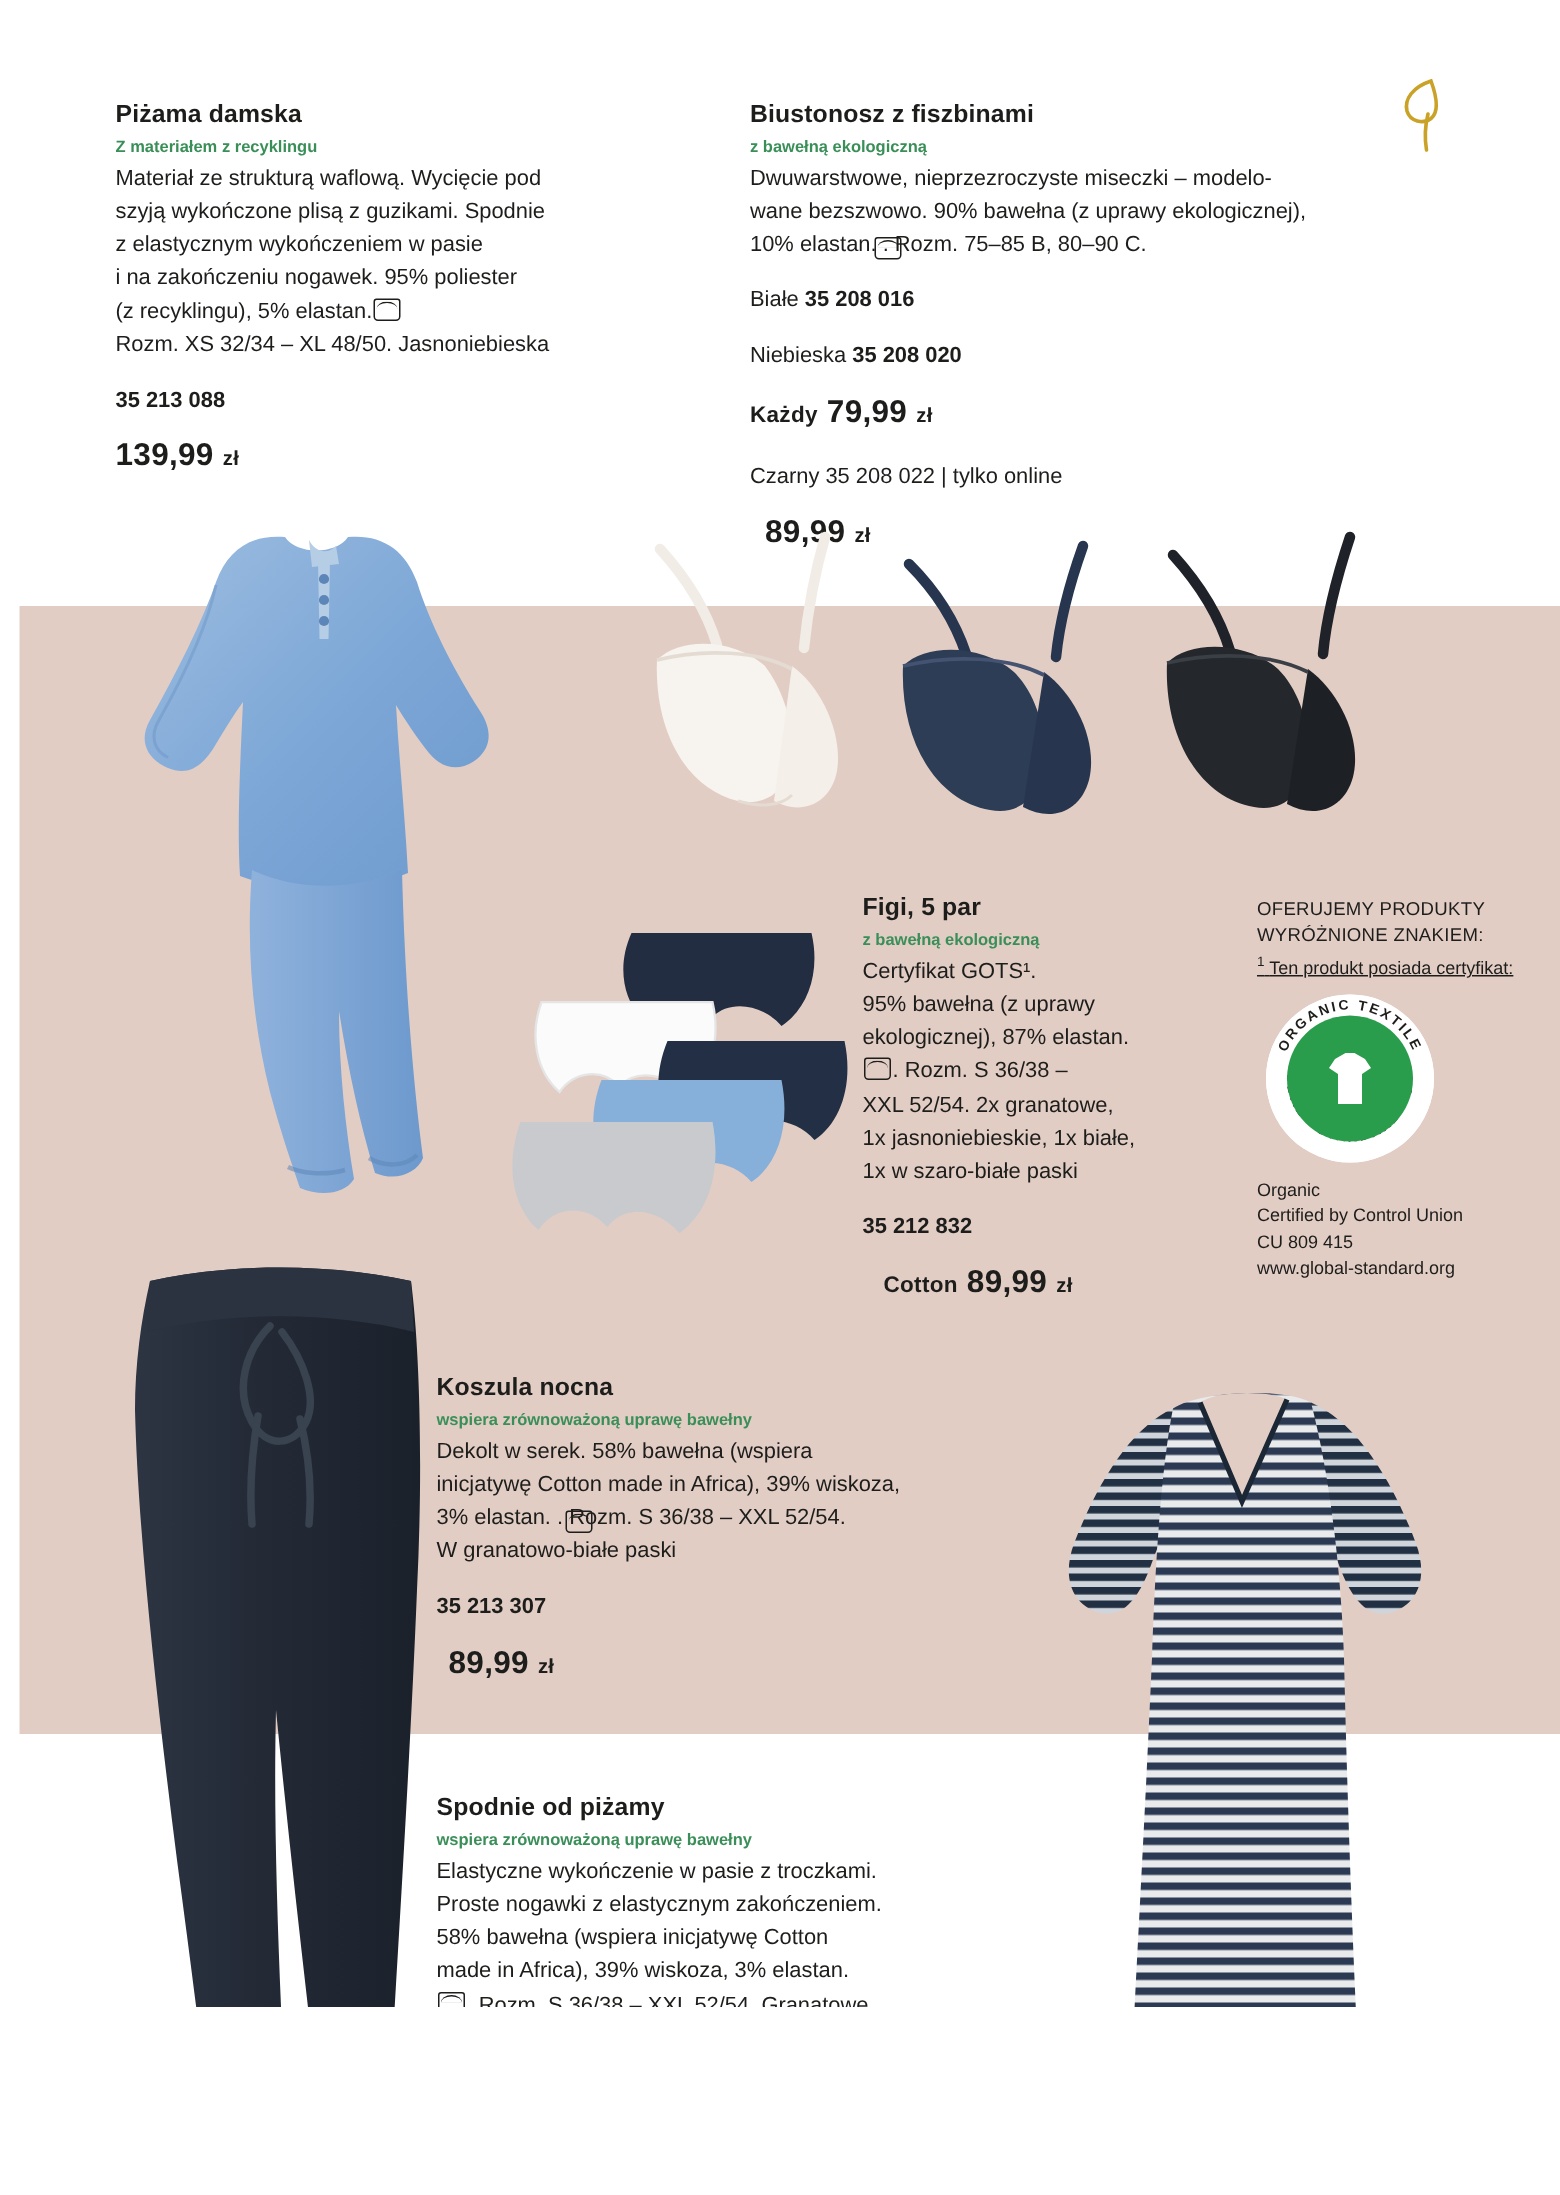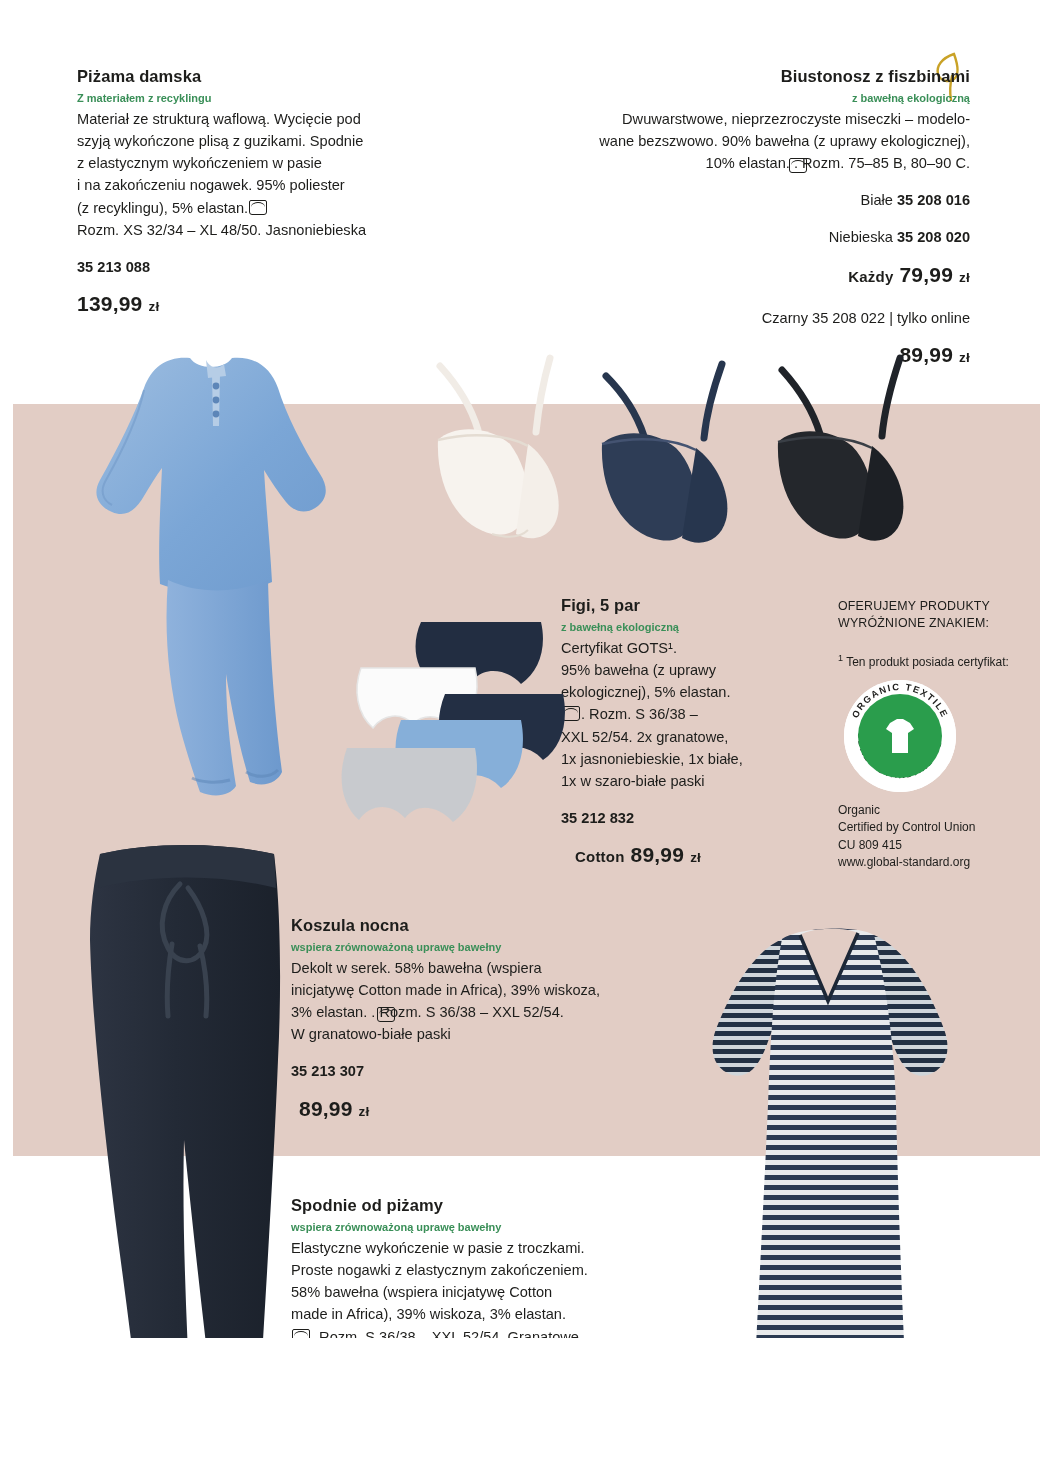--- a/index.html
+++ b/index.html
@@ -72,37 +72,38 @@
     content: "";
     position: absolute;
     left: 1px; right: 1px; top: 1px;
     height: 4px;
     border-top: 1.4px solid #1d1d1b;
     border-radius: 50% 50% 0 0 / 100% 100% 0 0;
   }
 
   
   #b-pizama   { left: 77px;  top: 66px;  width: 400px; }
-  #b-biusto   { left: 500px; top: 66px;  width: 470px; text-align: right; }
-  #b-figi     { left: 561px; top: 595px; width: 250px; }
+  #b-biusto   { left: 500px; top: 66px;  width: 470px; }
+  #b-figi     { left: 575px; top: 595px; width: 250px; }
   #b-koszula  { left: 291px; top: 915px; width: 420px; }
   #b-spodnie  { left: 291px; top: 1195px;width: 420px; }
 
   
   #gots { left: 838px; top: 598px; width: 185px; }
   .gots-head {
     font-size: 12.4px;
     line-height: 1.35;
     letter-spacing: .2px;
     color: #1d1d1b;
   }
   .gots-note {
     font-size: 12px;
-    margin-top: 22px;
+    margin-top: 5px;
     line-height: 1.3;
+    text-decoration: underline;
   }
   .gots-note sup { font-size: 9px; }
   .gots-badge {
     margin: 9px 0 0 6px;
     width: 112px; height: 112px;
     border-radius: 50%;
     background: #ffffff;
     position: relative;
   }
   .gots-ring {
@@ -215,21 +216,21 @@
       <span class="cur">zł</span>
     </p>
   </div>
 
   <div class="block" id="b-figi">
     <p class="ttl">Figi, 5 par</p>
     <p class="sub">z bawełną ekologiczną</p>
     <p class="desc">
       <span>Certyfikat GOTS¹.</span><br>
       <span>95% bawełna (z uprawy</span><br>
-      <span>ekologicznej), 5% elastan.</span><br>
+      <span>ekologicznej), 87% elastan.</span><br>
       <span class="washicon"></span><span>. Rozm. S 36/38 –</span><br>
       <span>XXL 52/54. 2x granatowe,</span><br>
       <span>1x jasnoniebieskie, 1x białe,</span><br>
       <span>1x w szaro-białe paski</span>
     </p>
     <p class="artline"><b>35 212 832</b></p>
     <p class="price" style="margin-left:14px">
       <span class="pre">Cotton</span>
       <span>89,99</span>
       <span class="cur">zł</span>

